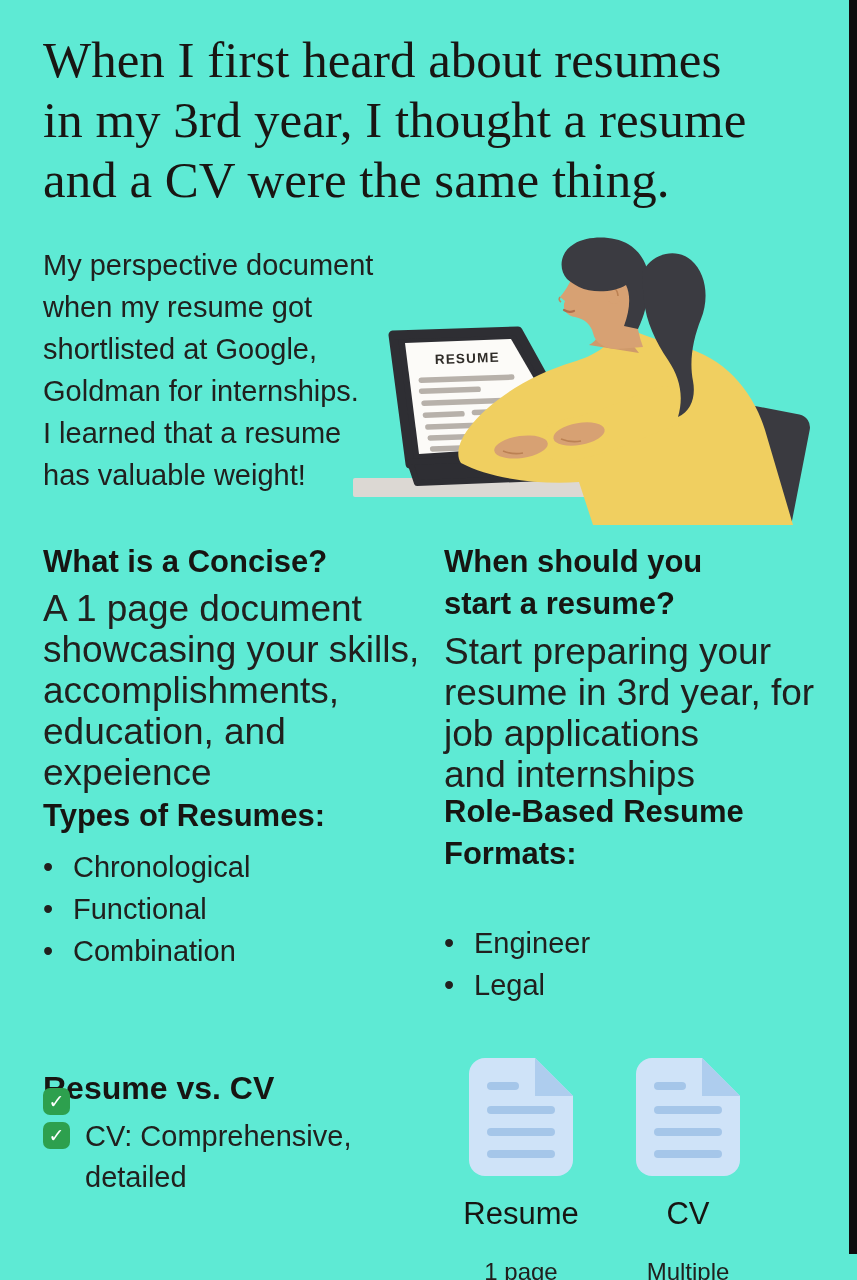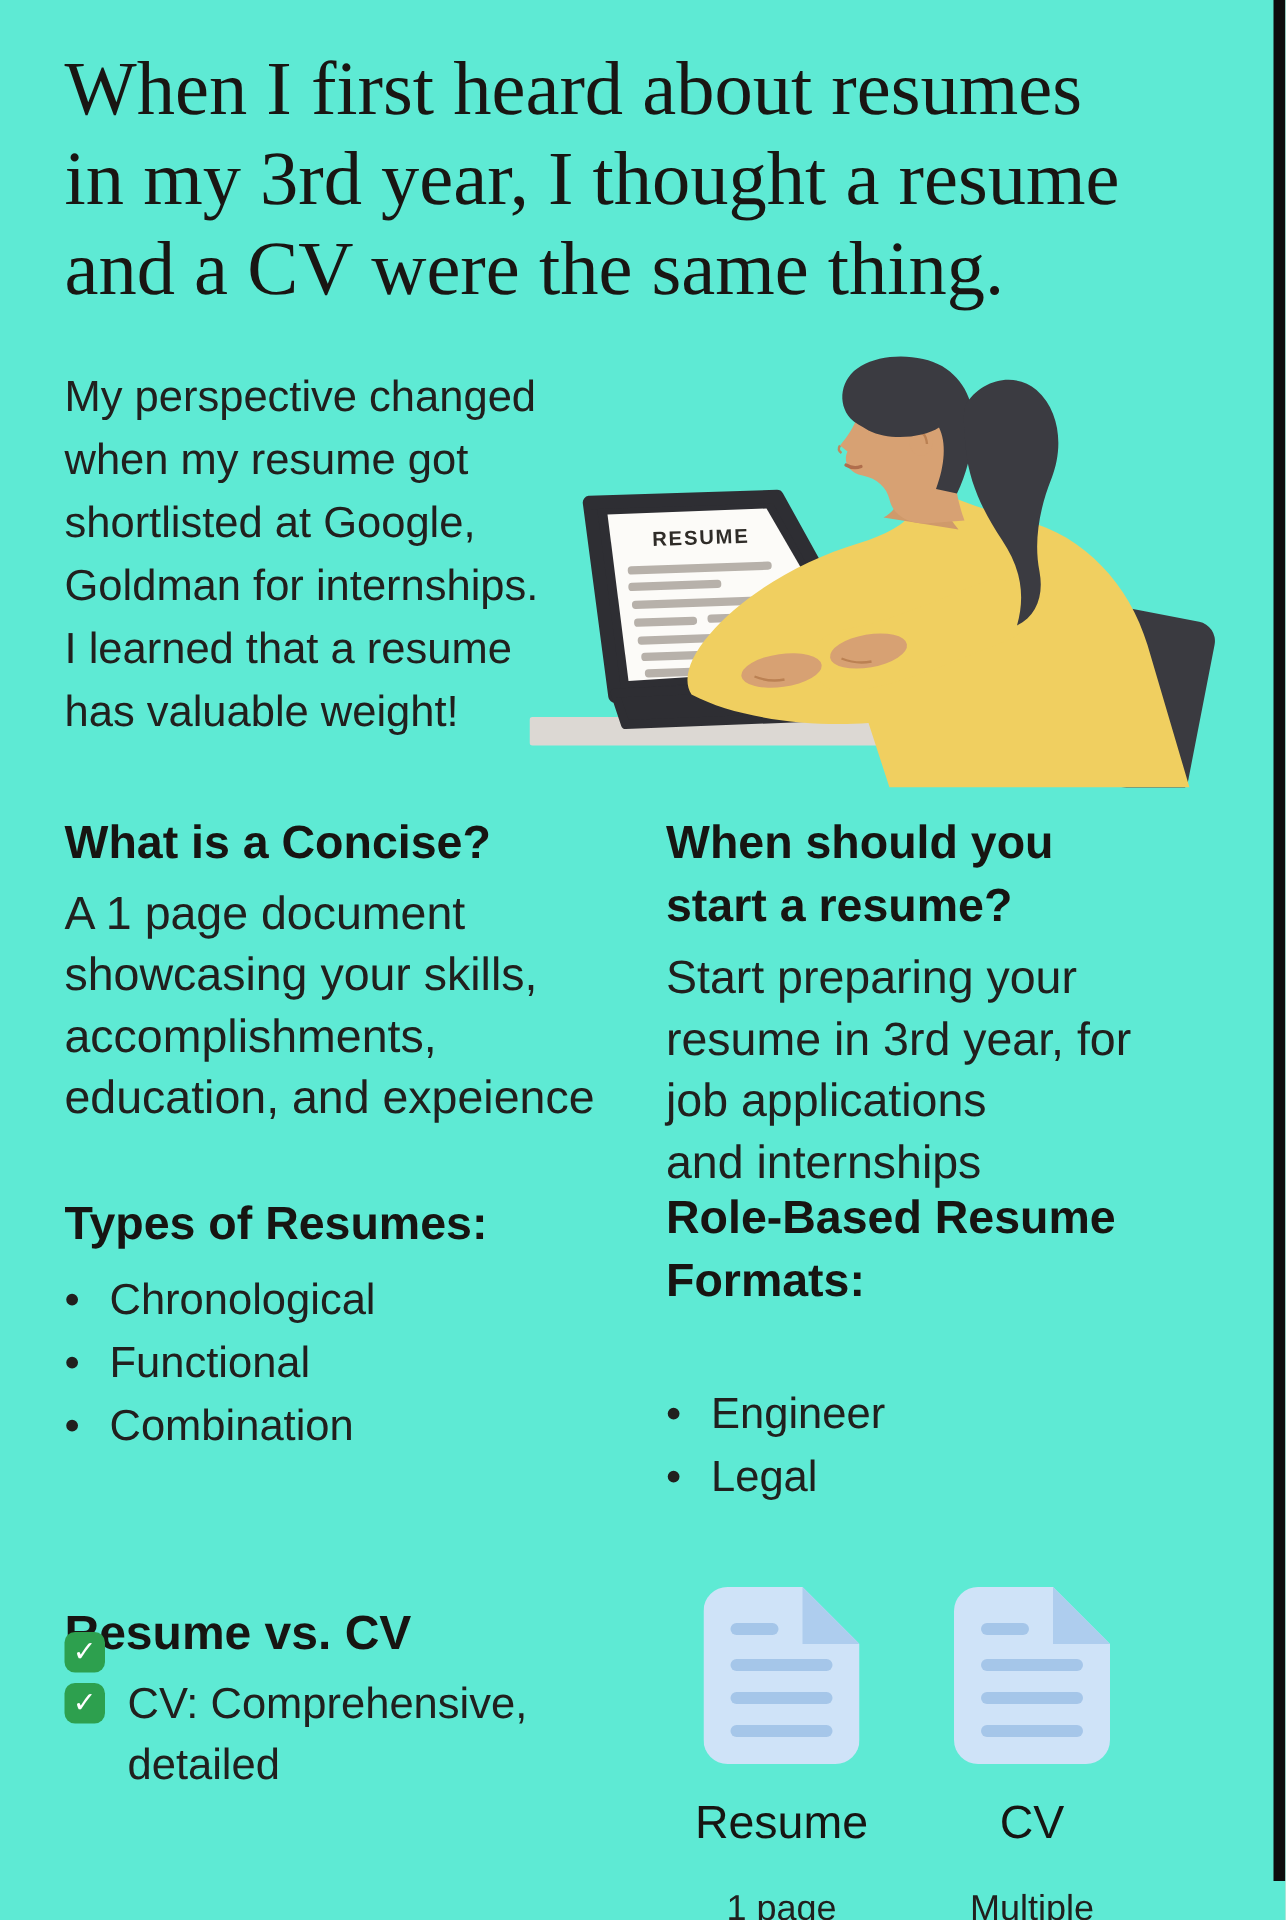--- a/index.html
+++ b/index.html
@@ -44,21 +44,21 @@
 
   h2.sec {
     position: absolute;
     font-size: 31px;
     line-height: 42px;
     font-weight: 700;
     color: #171512;
   }
   .body-text {
     position: absolute;
-    font-size: 31px;
+    font-size: 37px;
     line-height: 41px;
     font-weight: 500;
     color: #21201e;
   }
   .bullet-list { position: absolute; }
   .bullet-row {
     display: flex;
     gap: 14px;
     font-size: 29px;
     line-height: 42px;
@@ -114,21 +114,21 @@
 </style>
 </head>
 <body>
 
 <div class="canvas">
 
   <div class="headline pre">When I first heard about resumes
 in my 3rd year, I thought a resume
 and a CV were the same thing.</div>
 
-  <div class="intro pre">My perspective changed
+  <div class="intro pre">My perspective document
 when my resume got
 shortlisted at Google,
 Goldman for internships.
 I learned that a resume
 has valuable weight!</div>
 
   <svg class="illustration" width="502" height="292" viewBox="0 0 502 292">
 
     <rect x="0" y="245" width="244" height="19" rx="2" fill="#dcd8d3"></rect>
 

